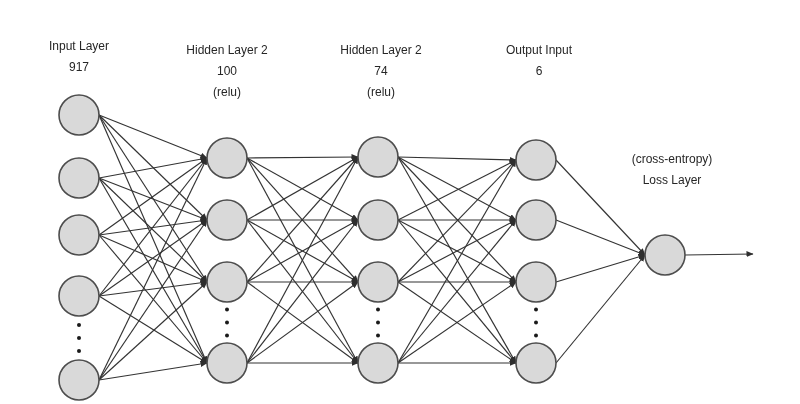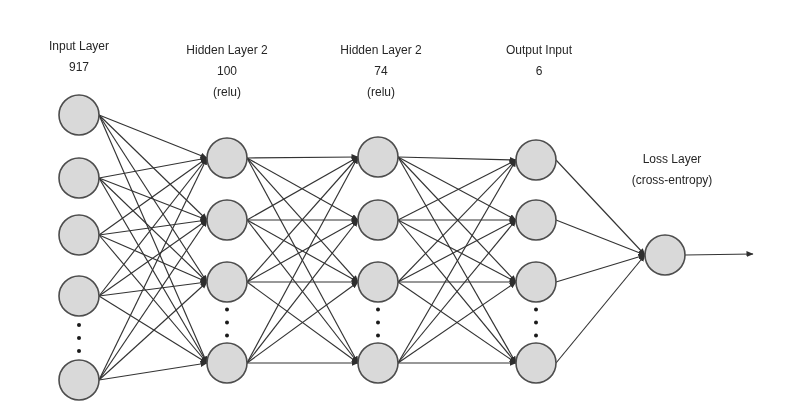--- a/index.html
+++ b/index.html
@@ -148,17 +148,17 @@
     <span>74</span>
     <span>(relu)</span>
   </div>
 
   <div class="lbl" style="left:539px; top:40px">
     <span>Output Input</span>
     <span>6</span>
   </div>
 
   <div class="lbl" style="left:672px; top:149px">
+    <span>(cross-entropy)</span>
     <span>Loss Layer</span>
-    <span>(cross-entropy)</span>
   </div>
 
 </div>
 
 </body></html>

